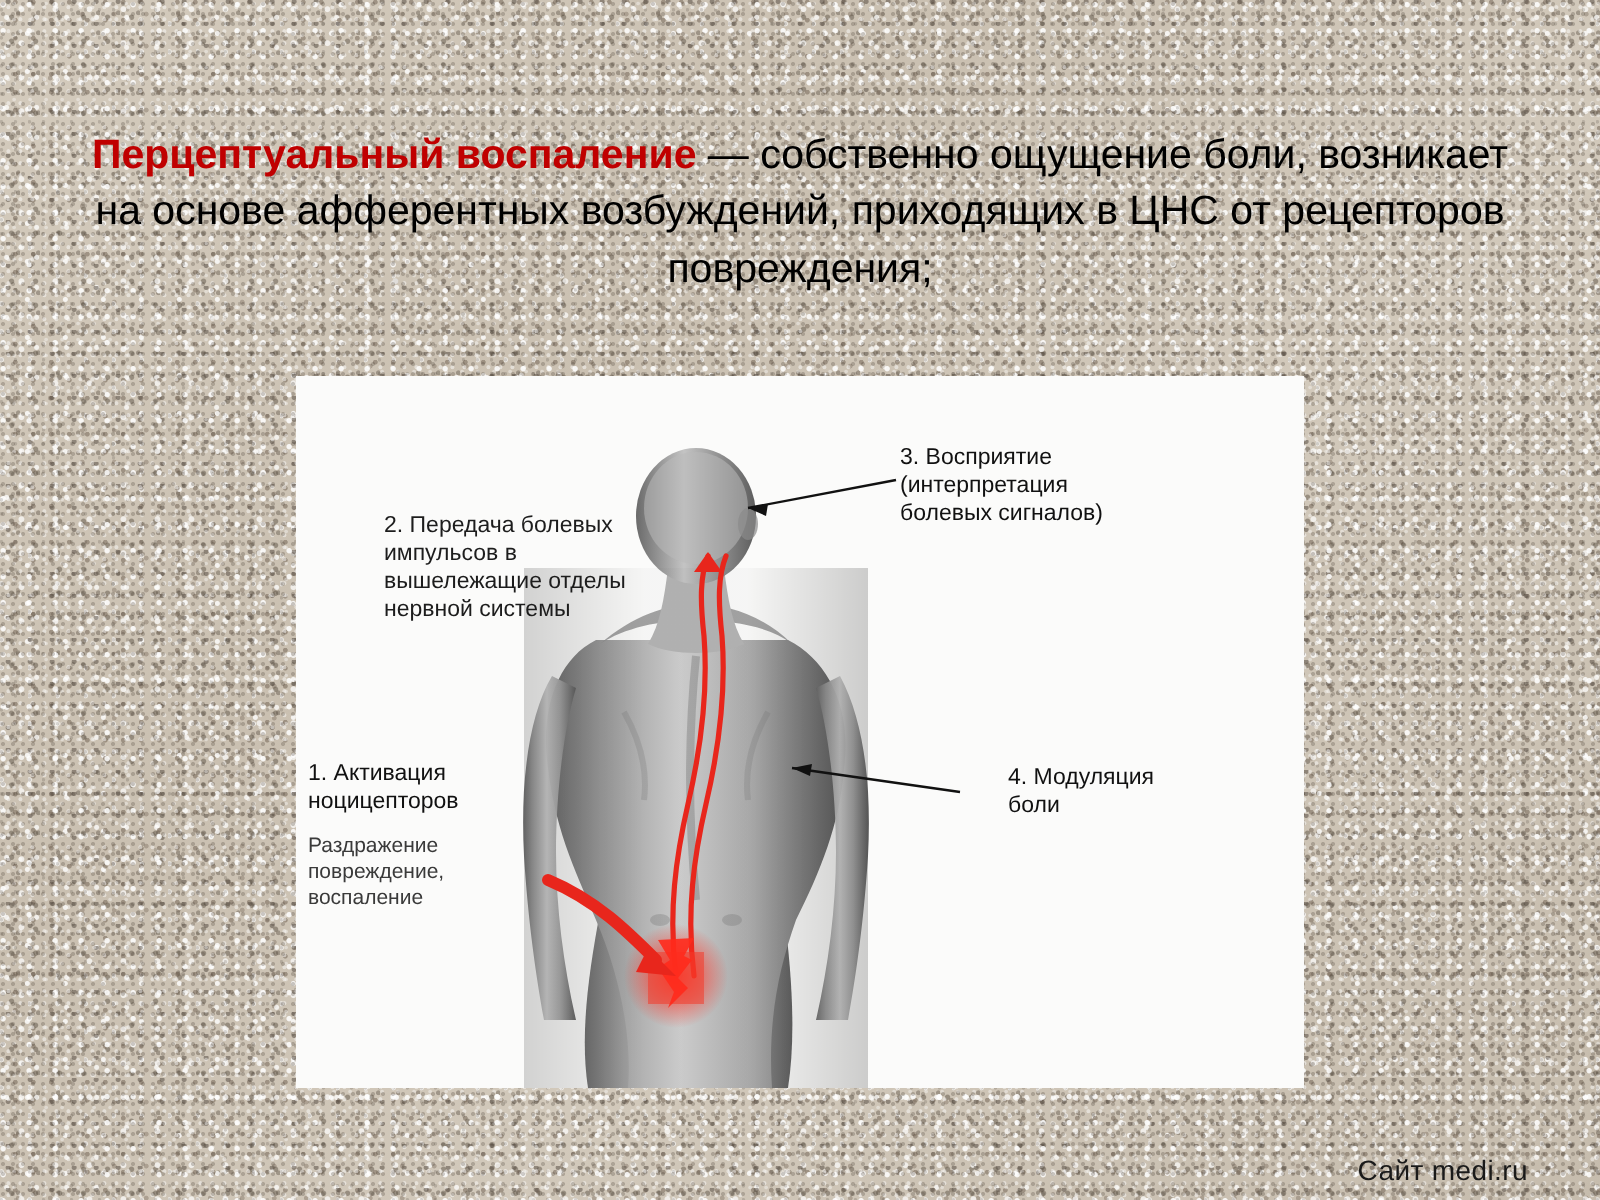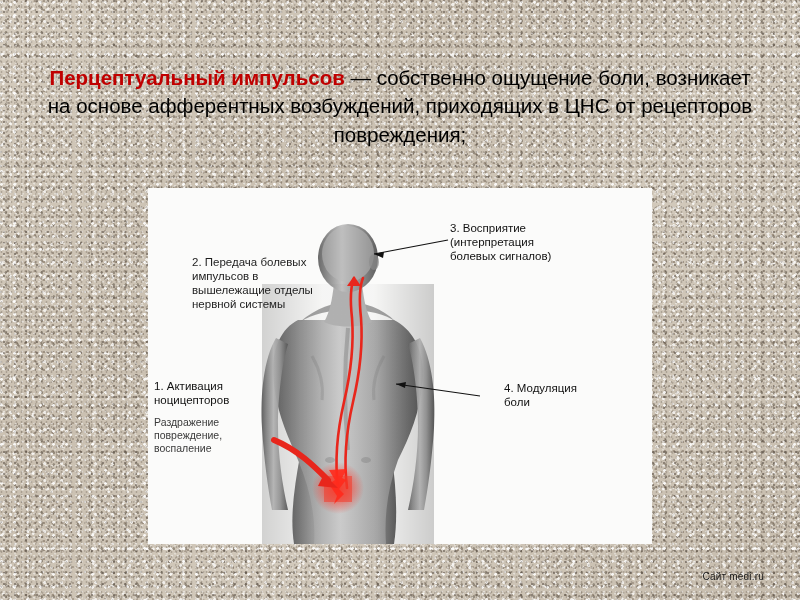--- a/index.html
+++ b/index.html
@@ -86,34 +86,34 @@
     margin-top: 20px;
   }
   #figure svg {
     display: block;
   }
 
   
   #credit {
     position: absolute;
     right: 36px;
-    bottom: 18px;
-    font-size: 10px;
+    bottom: 7px;
+    font-size: 14px;
     color: #1a1a1a;
     z-index: 3;
     letter-spacing: 0.2px;
   }
 </style>
 </head>
 <body>
 
 <div id="slide">
 
   <div id="title-block">
-    <span class="accent">Перцептуальный импульсов</span><span class="rest"> — собственно ощущение боли, возникает на основе афферентных возбуждений, приходящих в ЦНС от рецепторов повреждения;</span>
+    <span class="accent">Перцептуальный воспаление</span><span class="rest"> — собственно ощущение боли, возникает на основе афферентных возбуждений, приходящих в ЦНС от рецепторов повреждения;</span>
   </div>
 
   <div id="figure">
     <svg width="504" height="356" viewBox="0 0 504 356" role="img" aria-label="pain pathway figure">
 
       <rect x="0" y="0" width="504" height="356" fill="#fbfbfa"></rect>
 
       <defs>
         <linearGradient id="skin" x1="0" y1="0" x2="1" y2="0">
           <stop offset="0%" stop-color="#6e6e6e"></stop>

